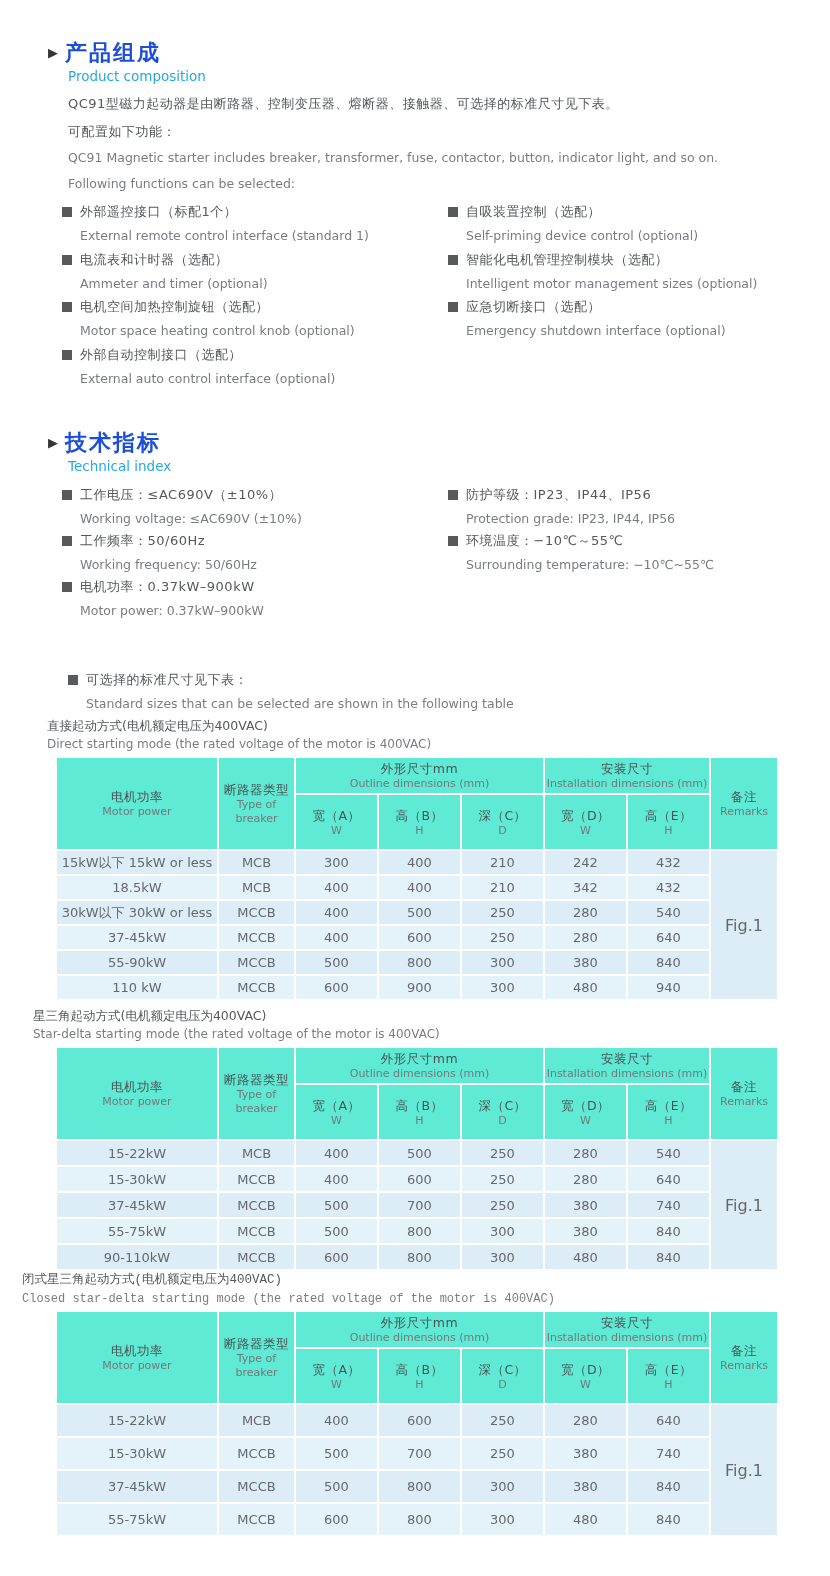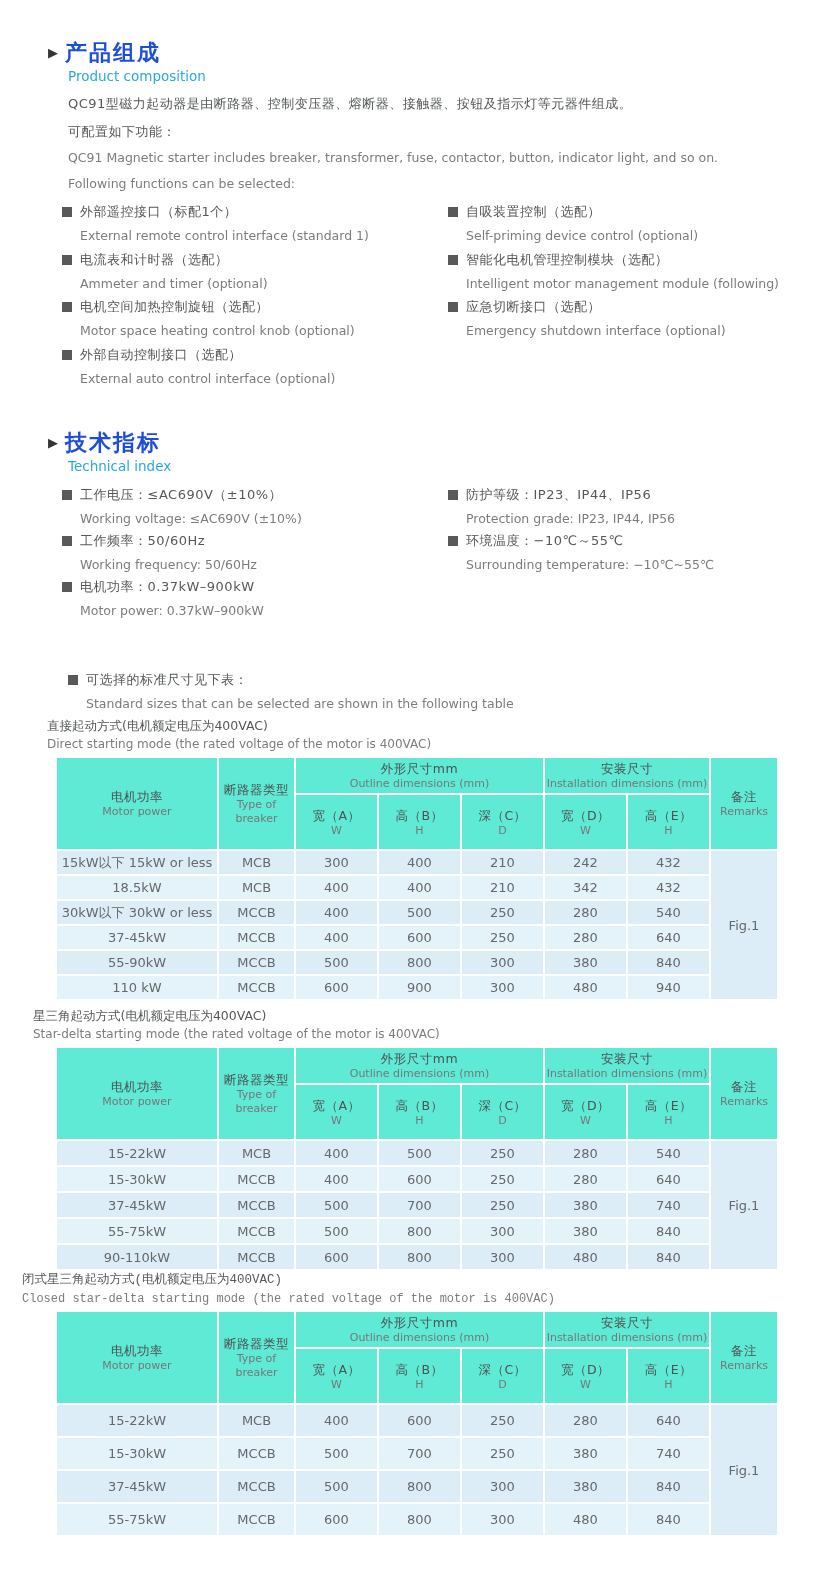--- a/index.html
+++ b/index.html
@@ -40,39 +40,39 @@
     border:2px solid #ffffff; text-align:center; vertical-align:middle;
     overflow:hidden;
   }
   .spec-table thead th { background:#5eead4; padding:2px 0; }
   .th-zh { display:block; font-size:12.5px; font-weight:normal; color:#4e5254; line-height:17px; letter-spacing:0.5px; }
   .th-en { display:block; font-size:11px;  font-weight:normal; color:#75787b; line-height:14px; }
   .row-group { height:34px; }
   .row-sub th { height:56px; }
   .spec-table tbody td { font-size:13px; color:#66686b; background:#e4f2fa; }
   .spec-table tbody tr:nth-child(odd) td { background:#dcedf8; }
-  .spec-table tbody td.c-remark { background:#dff0f9; font-size:13px; }
+  .spec-table tbody td.c-remark { background:#dff0f9; font-size:16px; }
   .t-sm tbody td { height:25px; }
   .t-md tbody td { height:26px; }
   .t-lg tbody td { height:33px; }
 </style>
 </head>
 <body>
 
 <div class="page">
 
   <div class="sec-head" style="left:48px; top:40px;">
     <div class="sec-title-row">
       <span class="sec-arrow">▶</span>
       <span class="sec-title">产品组成</span>
     </div>
     <div class="sec-sub">Product composition</div>
   </div>
 
-  <div class="line zh-line" style="left:68px; top:95px;">QC91型磁力起动器是由断路器、控制变压器、熔断器、接触器、按钮及指示灯等元器件组成。</div>
+  <div class="line zh-line" style="left:68px; top:95px;">QC91型磁力起动器是由断路器、控制变压器、熔断器、接触器、可选择的标准尺寸见下表。</div>
   <div class="line zh-line" style="left:68px; top:123px;">可配置如下功能：</div>
   <div class="line en-line" style="left:68px; top:150px;">QC91 Magnetic starter includes breaker, transformer, fuse, contactor, button, indicator light, and so on.</div>
   <div class="line en-line" style="left:68px; top:176px;">Following functions can be selected:</div>
 
   <div class="feat-col" style="left:62px; top:203px; width:380px;">
     <div class="feat">
       <div class="b-zh">
           <span class="bullet"></span>
           <span>外部遥控接口（标配1个）</span>
         </div>
@@ -107,21 +107,21 @@
           <span class="bullet"></span>
           <span>自吸装置控制（选配）</span>
         </div>
       <div class="b-en">Self-priming device control (optional)</div>
     </div>
     <div class="feat">
       <div class="b-zh">
           <span class="bullet"></span>
           <span>智能化电机管理控制模块（选配）</span>
         </div>
-      <div class="b-en">Intelligent motor management module (following)</div>
+      <div class="b-en">Intelligent motor management sizes (optional)</div>
     </div>
     <div class="feat">
       <div class="b-zh">
           <span class="bullet"></span>
           <span>应急切断接口（选配）</span>
         </div>
       <div class="b-en">Emergency shutdown interface (optional)</div>
     </div>
   </div>
 

